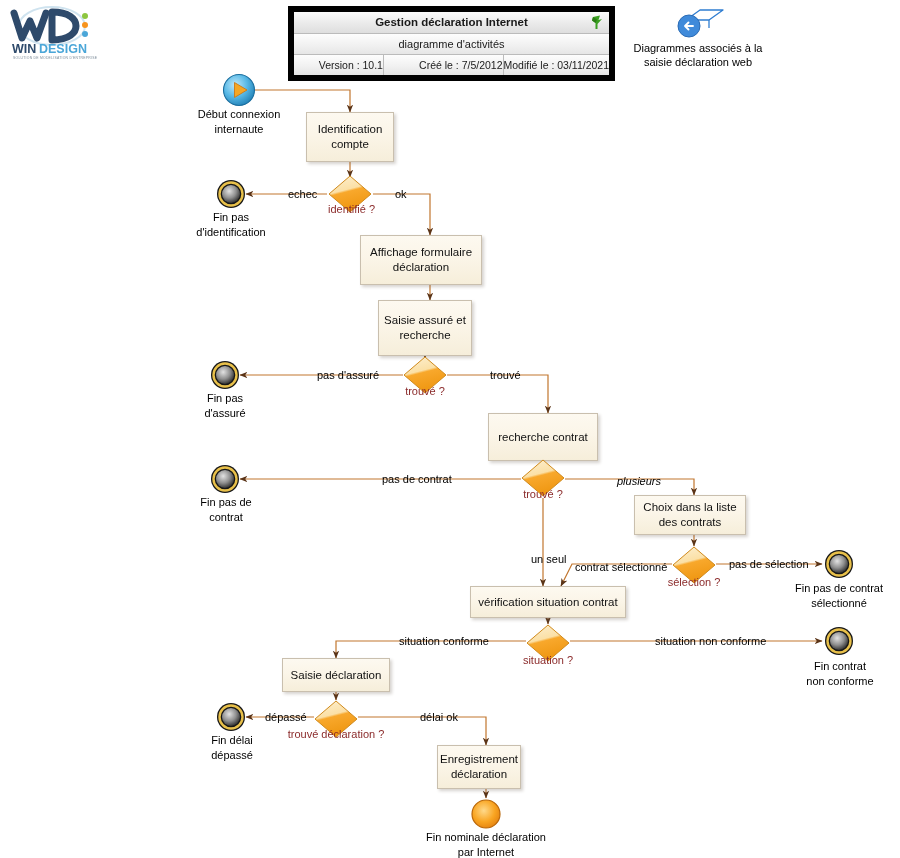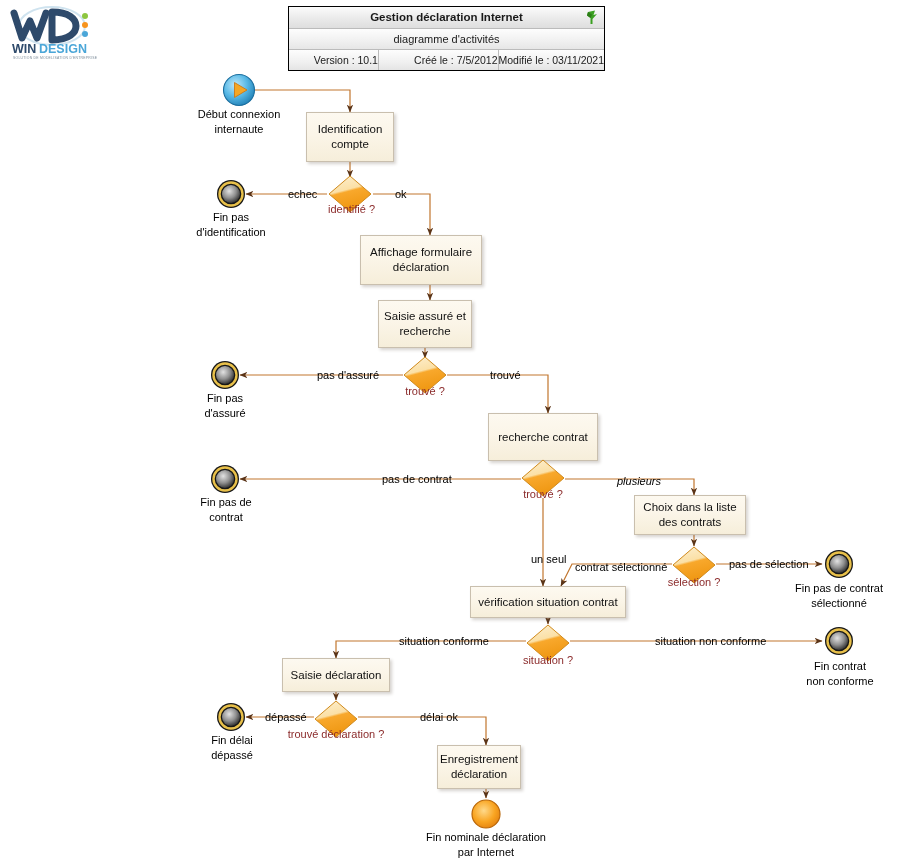--- a/index.html
+++ b/index.html
@@ -39,21 +39,21 @@
     left: 6px; top: 4px;
     width: 96px; height: 56px;
   }
   .logo-svg { display: block; }
 
   
   .title-table {
     position: absolute;
     left: 288px; top: 6px;
     width: 315px;
-    border: 1px solid #000000;
+    border: 6px solid #000000;
     border-collapse: collapse;
     background: #f2f2f2;
   }
   .title-row-1 {
     position: relative;
     height: 21px;
     line-height: 21px;
     text-align: center;
     font-size: 11.5px;
     font-weight: bold;
@@ -200,20 +200,31 @@
       <path d="M4 2 L8 4.5 L6.5 8 L3 5.5 Z" fill="#2d7d18"></path>
     </svg>
     <div class="title-row-2">diagramme d'activités</div>
     <div class="title-row-3">
       <div class="meta-version">Version : 10.1</div>
       <div class="meta-created">Créé le : 7/5/2012</div>
       <div class="meta-modified">Modifié le : 03/11/2021</div>
     </div>
   </div>
 
+  <div class="diag-link">
+    <svg class="diag-link-icon" width="54" height="32" viewBox="0 0 54 32" xmlns="http://www.w3.org/2000/svg">
+      <path d="M15 12 L29 2 L52 2 L38 12 Z" fill="#ffffff" stroke="#2f7dd1" stroke-width="1.3" stroke-linejoin="round"></path>
+      <path d="M38 12 L38 20" fill="none" stroke="#2f7dd1" stroke-width="1.3"></path>
+      <circle cx="18" cy="18" r="11" fill="#3f8ada"></circle>
+      <circle cx="18" cy="18" r="11" fill="none" stroke="#2a6bb5" stroke-width="1"></circle>
+      <path d="M22 18 L14 18 M17.5 14.5 L14 18 L17.5 21.5" fill="none" stroke="#ffffff" stroke-width="1.9" stroke-linecap="round" stroke-linejoin="round"></path>
+    </svg>
+    <div class="diag-link-label">Diagrammes associés à la
+saisie déclaration web</div>
+  </div>
 
   <svg id="edges" viewBox="0 0 900 858" xmlns="http://www.w3.org/2000/svg">
     <defs>
       <marker id="ah" markerWidth="9" markerHeight="9" refX="7.4" refY="3.2" orient="auto" markerUnits="userSpaceOnUse">
         <path d="M0,0 L8,3.2 L0,6.4 L2.2,3.2 Z" fill="#5a3418"></path>
       </marker>
     </defs>
     <g stroke="#c1762e" stroke-width="1.2" fill="none" marker-end="url(#ah)">
       
       <path d="M255,90 L350,90 L350,112"></path>
@@ -277,21 +288,21 @@
   </div>
   <div class="node-caption" style="left:186px; top:107px; width:106px;">Début connexion
 internaute</div>
 
   <div class="node-activity" style="left:306px; top:112px; width:88px; height:50px;">Identification
 compte</div>
 
   <div class="node-activity" style="left:360px; top:235px; width:122px; height:50px;">Affichage formulaire
 déclaration</div>
 
-  <div class="node-activity" style="left:378px; top:300px; width:94px; height:48px;">Saisie assuré
+  <div class="node-activity" style="left:378px; top:300px; width:94px; height:56px;">Saisie assuré
 et recherche</div>
 
   <div class="node-activity" style="left:488px; top:413px; width:110px; height:48px;">recherche contrat</div>
 
   <div class="node-activity" style="left:470px; top:586px; width:156px; height:32px;">vérification situation contrat</div>
 
   <div class="node-activity" style="left:634px; top:495px; width:112px; height:40px;">Choix dans la liste
 des contrats</div>
 
   <div class="node-activity" style="left:282px; top:658px; width:108px; height:34px;">Saisie déclaration</div>

